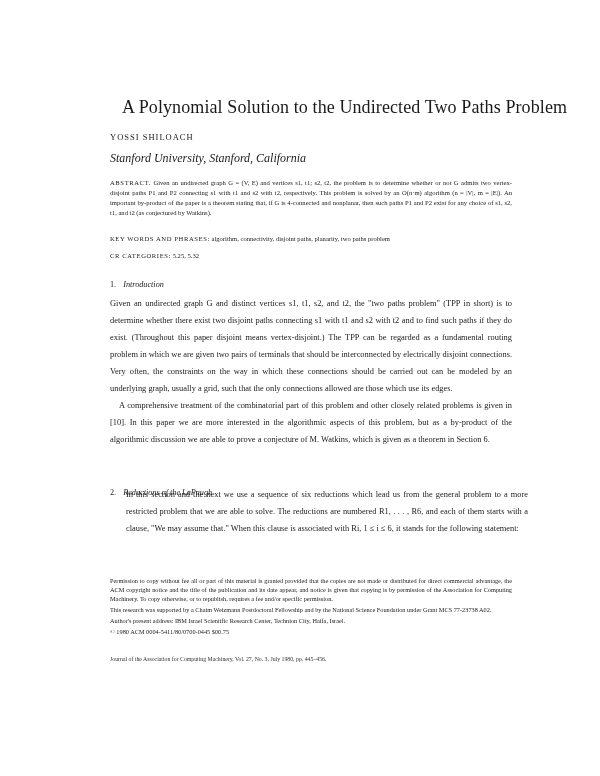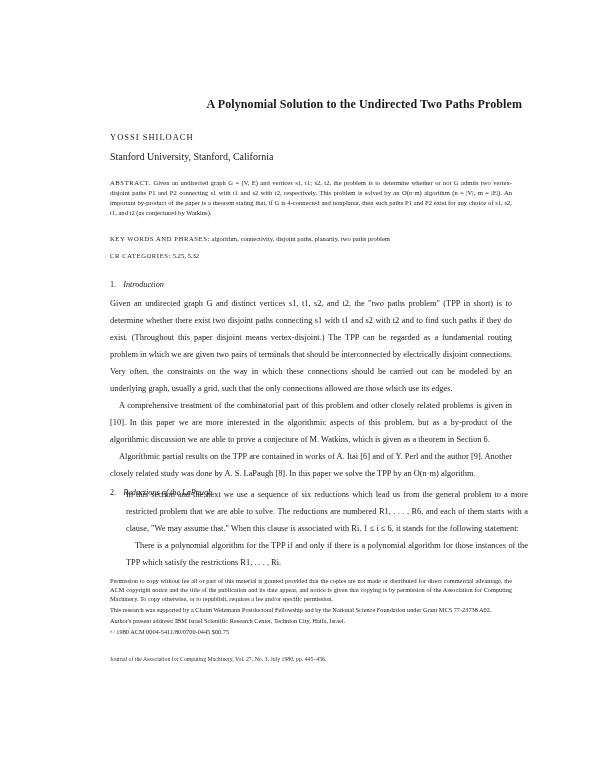--- a/index.html
+++ b/index.html
@@ -1,21 +1,21 @@
 <!DOCTYPE html>
 <html><head>
 <meta charset="utf-8">
 <style>
   html, body { margin: 0; padding: 0; background: #ffffff; }
   body { width: 600px; height: 776px; position: relative; overflow: hidden;
          font-family: "Liberation Serif", "DejaVu Serif", serif; color: #1a1a1a; }
   .page { position: absolute; left: 0; top: 0; width: 600px; height: 776px; background: #fff; }
-  .title { position: absolute; left: 122px; top: 97px; width: 400px; font-size: 12px; font-weight: bold; letter-spacing: 0.1px; white-space: nowrap; text-align: right; }
+  .title { position: absolute; left: 122px; top: 97px; width: 400px; font-size: 18px; font-weight: normal; letter-spacing: 0.1px; white-space: nowrap; text-align: right; }
   .author { position: absolute; left: 110px; top: 132px; font-size: 8.5px; letter-spacing: 1px; }
-  .affil { position: absolute; left: 110px; top: 151px; font-size: 10px; }
+  .affil { position: absolute; left: 110px; top: 151px; font-size: 12px; font-style: italic; }
   .abstract { position: absolute; left: 110px; top: 178px; width: 402px; font-size: 6.6px; line-height: 10px; text-align: justify; color: #222; }
   .sc { font-variant: small-caps; letter-spacing: 0.6px; }
   .keywords { position: absolute; left: 110px; top: 235px; width: 402px; font-size: 6.6px; color: #222; }
   .categories { position: absolute; left: 110px; top: 252px; font-size: 6.6px; color: #222; }
   .sec-head { position: absolute; left: 110px; font-size: 8.2px; }
   .sec-head .num { margin-right: 5px; }
   .sec-head .txt { font-style: italic; text-align: right; }
   .body-block { position: absolute; left: 110px; width: 402px; font-size: 8.4px; line-height: 17px; text-align: justify; }
   .body-block p { margin: 0; text-indent: 0; }
   .body-block p.ind { text-indent: 9px; }
@@ -48,31 +48,29 @@
   </div>
 
   <div class="sec-head" style="top:280px;">
     <span class="num">1.</span>
     <span class="txt">Introduction</span>
   </div>
 
   <div class="body-block" style="top:295px;">
     <p>Given an undirected graph G and distinct vertices s1, t1, s2, and t2, the "two paths problem" (TPP in short) is to determine whether there exist two disjoint paths connecting s1 with t1 and s2 with t2 and to find such paths if they do exist. (Throughout this paper disjoint means vertex-disjoint.) The TPP can be regarded as a fundamental routing problem in which we are given two pairs of terminals that should be interconnected by electrically disjoint connections. Very often, the constraints on the way in which these connections should be carried out can be modeled by an underlying graph, usually a grid, such that the only connections allowed are those which use its edges.</p>
     <p class="ind">A comprehensive treatment of the combinatorial part of this problem and other closely related problems is given in [10]. In this paper we are more interested in the algorithmic aspects of this problem, but as a by-product of the algorithmic discussion we are able to prove a conjecture of M. Watkins, which is given as a theorem in Section 6.</p>
-    <p class="ind">Algorithmic partial results on the TPP are contained in works of A. Itai [6] and of Y. Perl and the author [9]. Another closely related study was done by A. S. LaPaugh [8]. In this paper we solve the TPP by an O(n·m) algorithm.</p>
   </div>
 
   <div class="sec-head" style="top:488px;">
     <span class="num">2.</span>
     <span class="txt">Reductions of the LaPaugh</span>
   </div>
 
   <div class="body-block" style="top:486px;margin-left:16px;">
     <p>In this section and the next we use a sequence of six reductions which lead us from the general problem to a more restricted problem that we are able to solve. The reductions are numbered R1, . . . , R6, and each of them starts with a clause, "We may assume that." When this clause is associated with Ri, 1 ≤ i ≤ 6, it stands for the following statement:</p>
-    <p class="ind">There is a polynomial algorithm for the TPP if and only if there is a polynomial algorithm for those instances of the TPP which satisfy the restrictions R1, . . . , Ri.</p>
   </div>
 
   <div class="foot" style="top:576px;">
     <p>Permission to copy without fee all or part of this material is granted provided that the copies are not made or distributed for direct commercial advantage, the ACM copyright notice and the title of the publication and its date appear, and notice is given that copying is by permission of the Association for Computing Machinery. To copy otherwise, or to republish, requires a fee and/or specific permission.</p>
     <p>This research was supported by a Chaim Weizmann Postdoctoral Fellowship and by the National Science Foundation under Grant MCS 77-23738 A02.</p>
     <p>Author's present address: IBM Israel Scientific Research Center, Technion City, Haifa, Israel.</p>
     <p>© 1980 ACM 0004-5411/80/0700-0445 $00.75</p>
   </div>
 
   <div class="journal">Journal of the Association for Computing Machinery, Vol. 27, No. 3, July 1980, pp. 445–456.</div>

